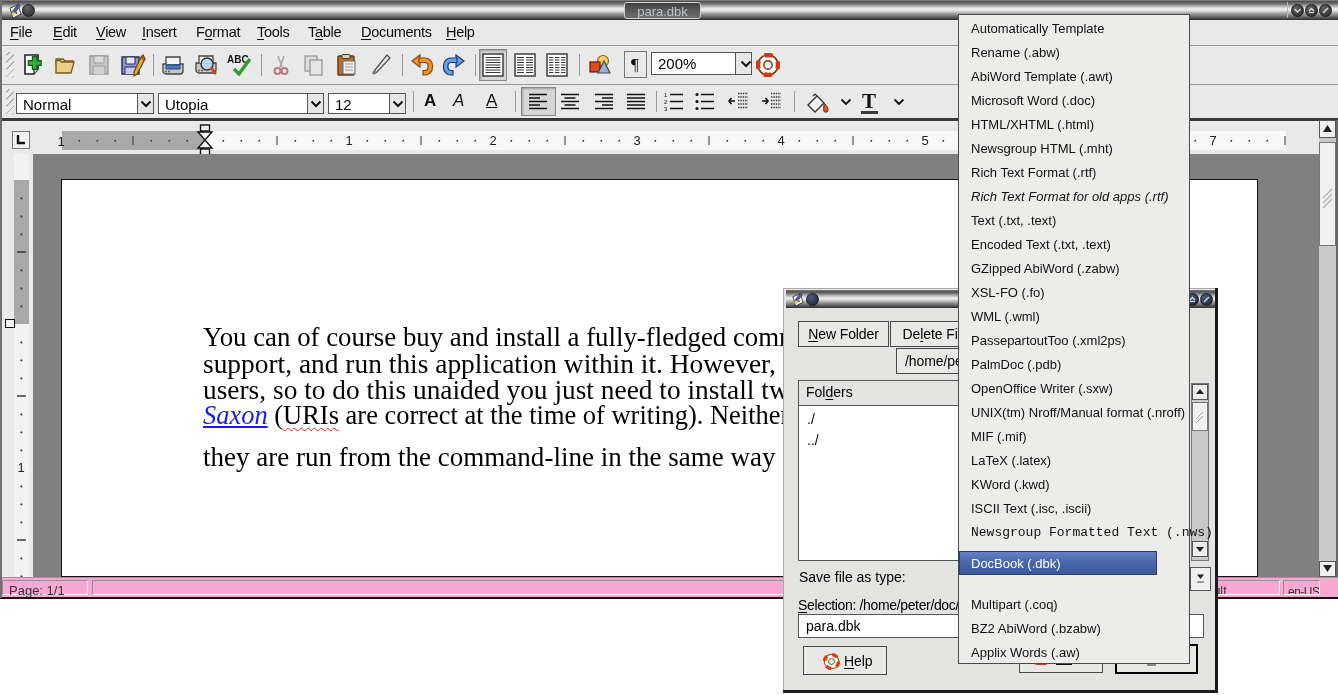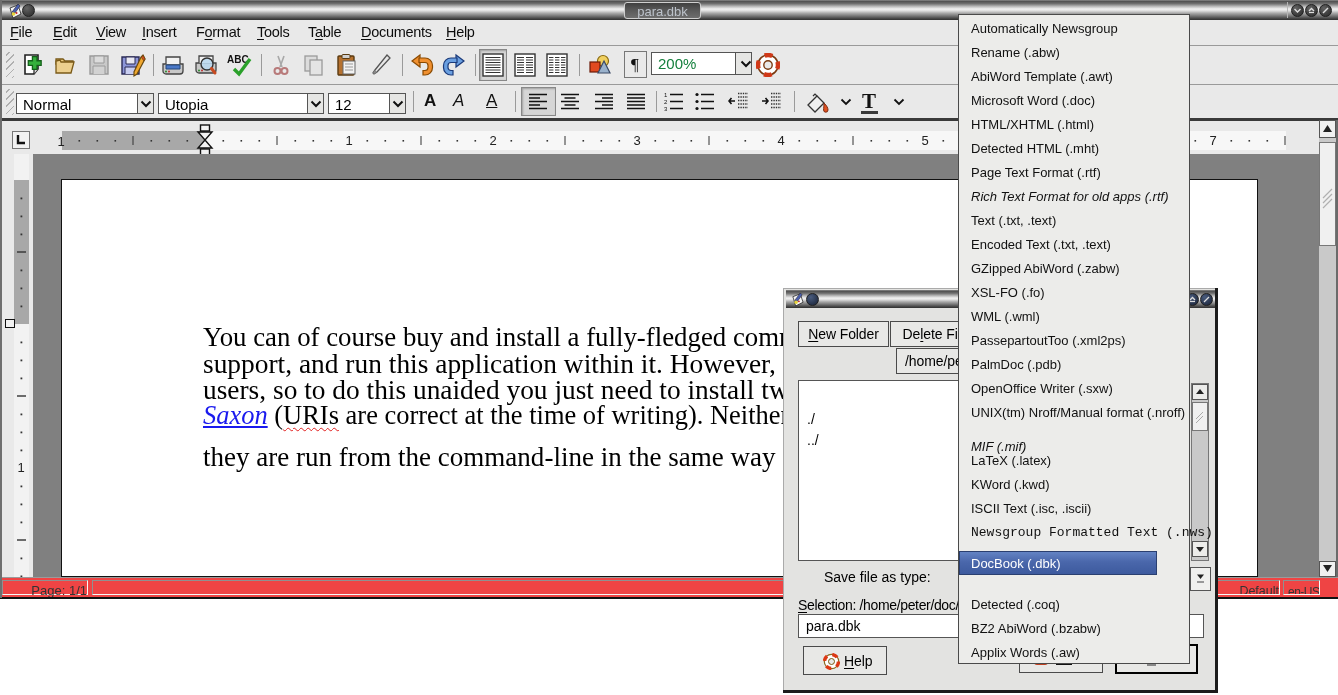--- a/index.html
+++ b/index.html
@@ -186,21 +186,21 @@
     <svg class="abs" style="left:588px;top:7px;" width="24" height="24" viewBox="0 0 24 24">
       <circle cx="15" cy="8" r="5.5" fill="#f0d060" stroke="#8a6a10" stroke-width="1.2"></circle>
       <rect x="2" y="9" width="10" height="10" fill="#e04a20" stroke="#6a1a08" stroke-width="1.2"></rect>
       <path d="M16 8 L22 20 H10 Z" fill="#9ab2cc" stroke="#3a4a66" stroke-width="1.2"></path>
     </svg>
 
     <div class="abs" style="left:624px;top:5px;width:23px;height:27px;background:#e9e9e9;border:1px solid #777;"></div>
     <div class="abs" style="left:631px;top:9px;font-family:'Liberation Serif';font-size:17px;color:#111;">¶</div>
 
     <div class="combo" style="left:651px;top:6px;width:85px;height:23px;"></div>
-    <div class="abs" style="left:658px;top:9px;font-size:15px;color:#15803d;">200%</div>
+    <div class="abs" style="left:658px;top:9px;font-size:15px;color:#000000;">200%</div>
     <div class="abs" style="left:735px;top:6px;width:17px;height:23px;background:#e6e6e4;border:1px solid #555;">
       <svg style="position:absolute;left:4px;top:7px;" width="12" height="8" viewBox="0 0 12 8">
             <path d="M1.5 1.5 L6 6 L10.5 1.5" fill="none" stroke="#111" stroke-width="2"></path>
           </svg>
     </div>
 
     <svg class="abs" style="left:756px;top:7px;" width="24" height="24" viewBox="0 0 24 24">
       <circle cx="12" cy="12" r="10" fill="#fff" stroke="#7a3a10" stroke-width="1.6"></circle>
       <circle cx="12" cy="12" r="10" fill="none" stroke="#d03818" stroke-width="4.5" stroke-dasharray="7.9 7.9" stroke-dashoffset="4"></circle>
       <circle cx="12" cy="12" r="4.2" fill="#e9e9e9" stroke="#7a3a10" stroke-width="1.4"></circle>
@@ -442,21 +442,21 @@
           </svg>
     </div>
     <div class="abs" style="left:0;top:441px;width:17px;height:16px;background:#f0f0f0;border:1px solid #555;">
       <svg width="15" height="14" viewBox="0 0 15 14">
             <path d="M7.5 10 L12 3 L3 3 Z" fill="#222"></path>
           </svg>
     </div>
   </div>
   <div class="abs" style="left:1336px;top:120px;width:2px;height:457px;background:#6a6a6a;"></div>
 
-  <div class="abs" id="statusbar" style="left:0;top:577px;width:1338px;height:21px;background:#ef4444;border-top:1px solid #9a9a9a;text-align:right;">
+  <div class="abs" id="statusbar" style="left:0;top:577px;width:1338px;height:21px;background:#f9a8d4;border-top:1px solid #9a9a9a;">
     <div class="statusfield" style="left:2px;width:86px;padding:2px 0 0 6px;font-size:13px;">Page: 1/1</div>
     <div class="statusfield" style="left:92px;width:1040px;"></div>
     <div class="statusfield" style="left:1136px;width:144px;padding:3px 0 0 50px;font-size:12.5px;overflow:hidden;">Default</div>
     <div class="statusfield" style="left:1283px;width:37px;padding:4px 0 0 4px;font-size:12px;white-space:nowrap;overflow:hidden;letter-spacing:-0.5px;">en-US</div>
   </div>
   <div class="abs" style="left:0;top:597px;width:1338px;height:2px;background:#111;"></div>
 
   <div class="abs" style="left:0;top:0;width:2px;height:598px;background:#6f6f6f;"></div>
 </div>
 
@@ -484,20 +484,21 @@
         </svg>
   </div>
 
   <div class="dlgbtn" style="left:15px;top:33px;width:91px;height:26px;padding-top:4px;"><u>N</u>ew Folder</div>
   <div class="dlgbtn" style="left:107px;top:33px;width:91px;height:26px;padding-top:4px;">De<u>l</u>ete File</div>
   <div class="dlgbtn" style="left:199px;top:33px;width:95px;height:26px;padding-top:4px;">Rename File</div>
 
   <div class="dlgbtn" style="left:113px;top:60px;width:200px;height:26px;padding-top:4px;text-align:left;padding-left:8px;">/home/peter/doc</div>
 
   <div class="abs" style="left:15px;top:92px;width:190px;height:181px;background:#fff;border:1px solid #555;">
+    <div class="abs" style="left:-1px;top:-1px;width:190px;height:26px;background:#e3e3e1;border:1px solid #555;font-size:14px;padding:3px 0 0 7px;">Fol<u>d</u>ers</div>
     <div class="abs" style="left:8px;top:30px;font-size:14px;">./</div>
     <div class="abs" style="left:8px;top:51px;font-size:14px;">../</div>
   </div>
 
   <div class="abs" style="left:216px;top:92px;width:186px;height:181px;background:#fff;border:1px solid #555;"></div>
   <div class="abs" style="left:408px;top:95px;width:18px;height:178px;background:#c9c9c9;border:1px solid #777;">
     <div class="abs" style="left:0;top:0;width:16px;height:16px;background:#ececea;border:1px solid #555;">
       <svg width="14" height="14" viewBox="0 0 14 14">
             <path d="M7 4 L11 9 L3 9 Z" fill="#222"></path>
           </svg>
@@ -507,21 +508,21 @@
             <path d="M3 16 L10 9 M3 20 L10 13" stroke="#aaa" stroke-width="1"></path>
           </svg>
     </div>
     <div class="abs" style="left:0;top:157px;width:16px;height:16px;background:#ececea;border:1px solid #555;">
       <svg width="14" height="14" viewBox="0 0 14 14">
             <path d="M7 10 L11 5 L3 5 Z" fill="#222"></path>
           </svg>
     </div>
   </div>
 
-  <div class="abs" style="left:16px;top:281px;font-size:14px;margin-left:25px;">Save file as type:</div>
+  <div class="abs" style="left:16px;top:281px;font-size:14px;">Save file as type:</div>
 
   <div class="abs" style="left:407px;top:279px;width:21px;height:24px;background:#f0f0ee;border:1px solid #555;">
     <svg width="19" height="22" viewBox="0 0 19 22">
           <path d="M9.5 11 L13 6.5 L6 6.5 Z" fill="#222"></path>
           <rect x="6" y="13" width="7" height="2" fill="#999"></rect>
         </svg>
   </div>
 
   <div class="abs" style="left:15px;top:309px;font-size:14px;letter-spacing:-0.35px;"><u>S</u>election: /home/peter/doc/</div>
 
@@ -545,44 +546,44 @@
   <div class="dlgbtn" style="left:332px;top:356px;width:83px;height:30px;border:2px solid #000;">
     <div class="abs" style="left:30px;top:9px;width:9px;height:11px;background:#888;"></div>
     <div class="abs" style="left:44px;top:16px;width:16px;height:2px;background:#111;"></div>
   </div>
 
   <div class="abs" style="left:432px;top:0;width:3px;height:405px;background:#1c1c1c;"></div>
   <div class="abs" style="left:0;top:402px;width:435px;height:3px;background:#1c1c1c;"></div>
 </div>
 
 <div class="abs" id="dropdown" style="left:958px;top:14px;width:232px;height:650px;background:#ececea;border:1px solid #4a4a4a;">
-  <div class="ditem" style="top:6px;">Automatically Newsgroup</div>
+  <div class="ditem" style="top:6px;">Automatically Template</div>
   <div class="ditem" style="top:30px;">Rename (.abw)</div>
   <div class="ditem" style="top:54px;">AbiWord Template (.awt)</div>
   <div class="ditem" style="top:78px;">Microsoft Word (.doc)</div>
   <div class="ditem" style="top:102px;">HTML/XHTML (.html)</div>
-  <div class="ditem" style="top:126px;">Detected HTML (.mht)</div>
-  <div class="ditem" style="top:150px;">Page Text Format (.rtf)</div>
+  <div class="ditem" style="top:126px;">Newsgroup HTML (.mht)</div>
+  <div class="ditem" style="top:150px;">Rich Text Format (.rtf)</div>
   <div class="ditem" style="top:174px;font-style:italic;">Rich Text Format for old apps (.rtf)</div>
   <div class="ditem" style="top:198px;">Text (.txt, .text)</div>
   <div class="ditem" style="top:222px;">Encoded Text (.txt, .text)</div>
   <div class="ditem" style="top:246px;">GZipped AbiWord (.zabw)</div>
   <div class="ditem" style="top:270px;">XSL-FO (.fo)</div>
   <div class="ditem" style="top:294px;">WML (.wml)</div>
   <div class="ditem" style="top:318px;">PassepartoutToo (.xml2ps)</div>
   <div class="ditem" style="top:342px;">PalmDoc (.pdb)</div>
   <div class="ditem" style="top:366px;">OpenOffice Writer (.sxw)</div>
   <div class="ditem" style="top:390px;">UNIX(tm) Nroff/Manual format (.nroff)</div>
-  <div class="ditem" style="top:424px;font-style:italic;">MIF (.mif)</div>
+  <div class="ditem" style="top:414px;">MIF (.mif)</div>
   <div class="ditem" style="top:438px;">LaTeX (.latex)</div>
   <div class="ditem" style="top:462px;">KWord (.kwd)</div>
   <div class="ditem" style="top:486px;">ISCII Text (.isc, .iscii)</div>
   <div class="ditem" style="top:510px;font-family:Liberation Mono, monospace;">Newsgroup Formatted Text (.nws)</div>
   <div class="ditem" style="top:534px;text-align:center;">Outlook Express Email (.eml)</div>
   <div class="abs" style="left:0;top:536px;width:198px;height:24px;background:linear-gradient(180deg,#6383c4,#4a67ab 45%,#3d5a9e);border:1px solid #2a3f70;">
     <div class="abs" style="left:11px;top:4px;font-size:13px;color:#fff;white-space:nowrap;">DocBook (.dbk)</div>
   </div>
-  <div class="ditem" style="top:582px;">Detected (.coq)</div>
+  <div class="ditem" style="top:582px;">Multipart (.coq)</div>
   <div class="ditem" style="top:606px;">BZ2 AbiWord (.bzabw)</div>
   <div class="ditem" style="top:630px;">Applix Words (.aw)</div>
 </div>
 
 </div>
 
 </body></html>

